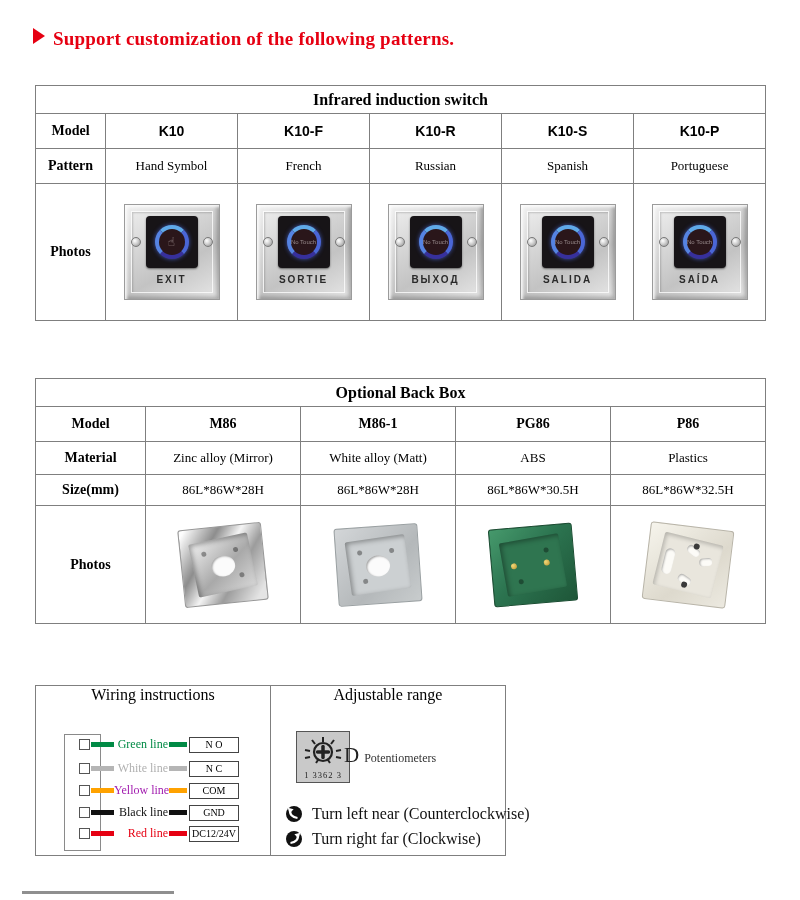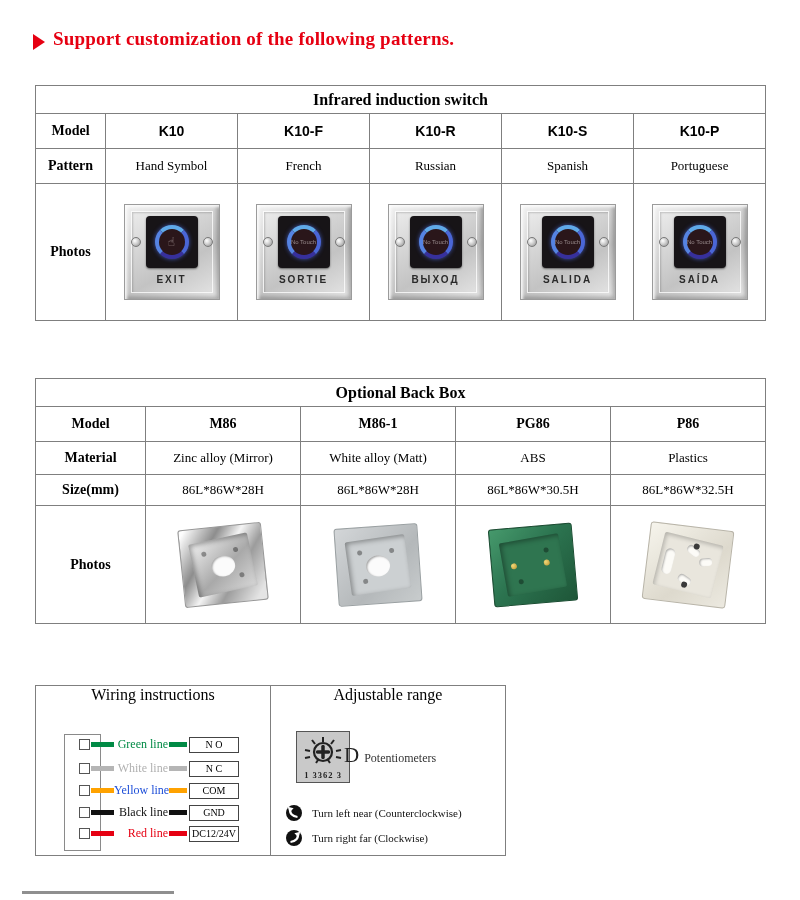--- a/index.html
+++ b/index.html
@@ -3,21 +3,21 @@
 <meta charset="utf-8">
 <style>
   * { margin:0; padding:0; box-sizing:border-box; }
   html,body { background:#fff; }
   .page {
     position:relative; width:800px; height:900px; background:#ffffff;
     font-family:"Liberation Serif", serif; overflow:hidden;
   }
 
   
-  .headline { position:absolute; left:33px; top:28px; display:flex; align-items:flex-end; }
+  .headline { position:absolute; left:33px; top:28px; display:flex; align-items:flex-start; }
   .tri { width:0; height:0; border-left:12px solid #e60012; border-top:8px solid transparent;
          border-bottom:8px solid transparent; margin-right:8px; }
   .headline-text { color:#e60012; font-weight:bold; font-size:19px; letter-spacing:.2px; }
 
   
   table.spec { position:absolute; border-collapse:collapse; table-layout:fixed; background:#fff; }
   table.spec td { border:1px solid #7f7f7f; text-align:center; vertical-align:middle; padding:0; }
   .tbl-title { font-weight:bold; font-size:16px; }
   .rowhead   { font-weight:bold; font-size:14px; }
 
@@ -117,34 +117,34 @@
     background:#fff; border:1px solid #555; }
   .wseg { position:absolute; top:5px; height:5px; }
   .w1 { left:55px; width:23px; }
   .w2 { left:133px; width:18px; }
   .wire-name { position:absolute; left:78px; top:0; width:54px; text-align:right;
     font-size:12px; line-height:15px; white-space:nowrap; }
   .terminal-box { position:absolute; left:153px; top:0; width:50px; height:16px;
     border:1px solid #444; background:#fff; font-size:10px; line-height:14px; text-align:center; }
   .c-green .wseg { background:#008a45; } .c-green .wire-name { color:#008a45; }
   .c-white .wseg { background:#b5b5b5; } .c-white .wire-name { color:#b0b0b0; }
-  .c-yellow .wseg { background:#ffa200; } .c-yellow .wire-name { color:#1d4ed8; }
+  .c-yellow .wseg { background:#ffa200; } .c-yellow .wire-name { color:#a21caf; }
   .c-black .wseg { background:#111; } .c-black .wire-name { color:#111; }
   .c-red .wseg { background:#e60012; } .c-red .wire-name { color:#e60012; }
   .row1 { top:51px; } .row2 { top:75px; } .row3 { top:97px; } .row4 { top:119px; } .row5 { top:140px; }
 
-  .pot { position:absolute; left:13px; top:45px; width:78px; height:52px;font-weight:bold; }
+  .pot { position:absolute; left:13px; top:45px; width:78px; height:52px; }
   .pot-scale { position:absolute; left:0; right:0; bottom:3px; text-align:center;
     font-size:8.5px; color:#222; letter-spacing:1px; }
   .pot-caption { position:absolute; left:73px; top:57px; white-space:nowrap; }
   .pot-d { font-size:21px; color:#222; }
   .pot-word { font-size:12px; color:#333; margin-left:5px; }
   .turn-row { position:absolute; left:15px; display:flex; align-items:center; }
   .turn-1 { top:119px; } .turn-2 { top:144px; }
-  .turn-text { margin-left:10px; font-size:11px; color:#111; white-space:nowrap; }
+  .turn-text { margin-left:10px; font-size:16px; color:#111; white-space:nowrap; }
 
   .crop-line { position:absolute; left:22px; top:891px; width:152px; height:3px; background:#8f8f8f; }
 </style>
 </head>
 <body>
 
 <div class="page">
 
   <div class="headline">
     <span class="tri"></span>

